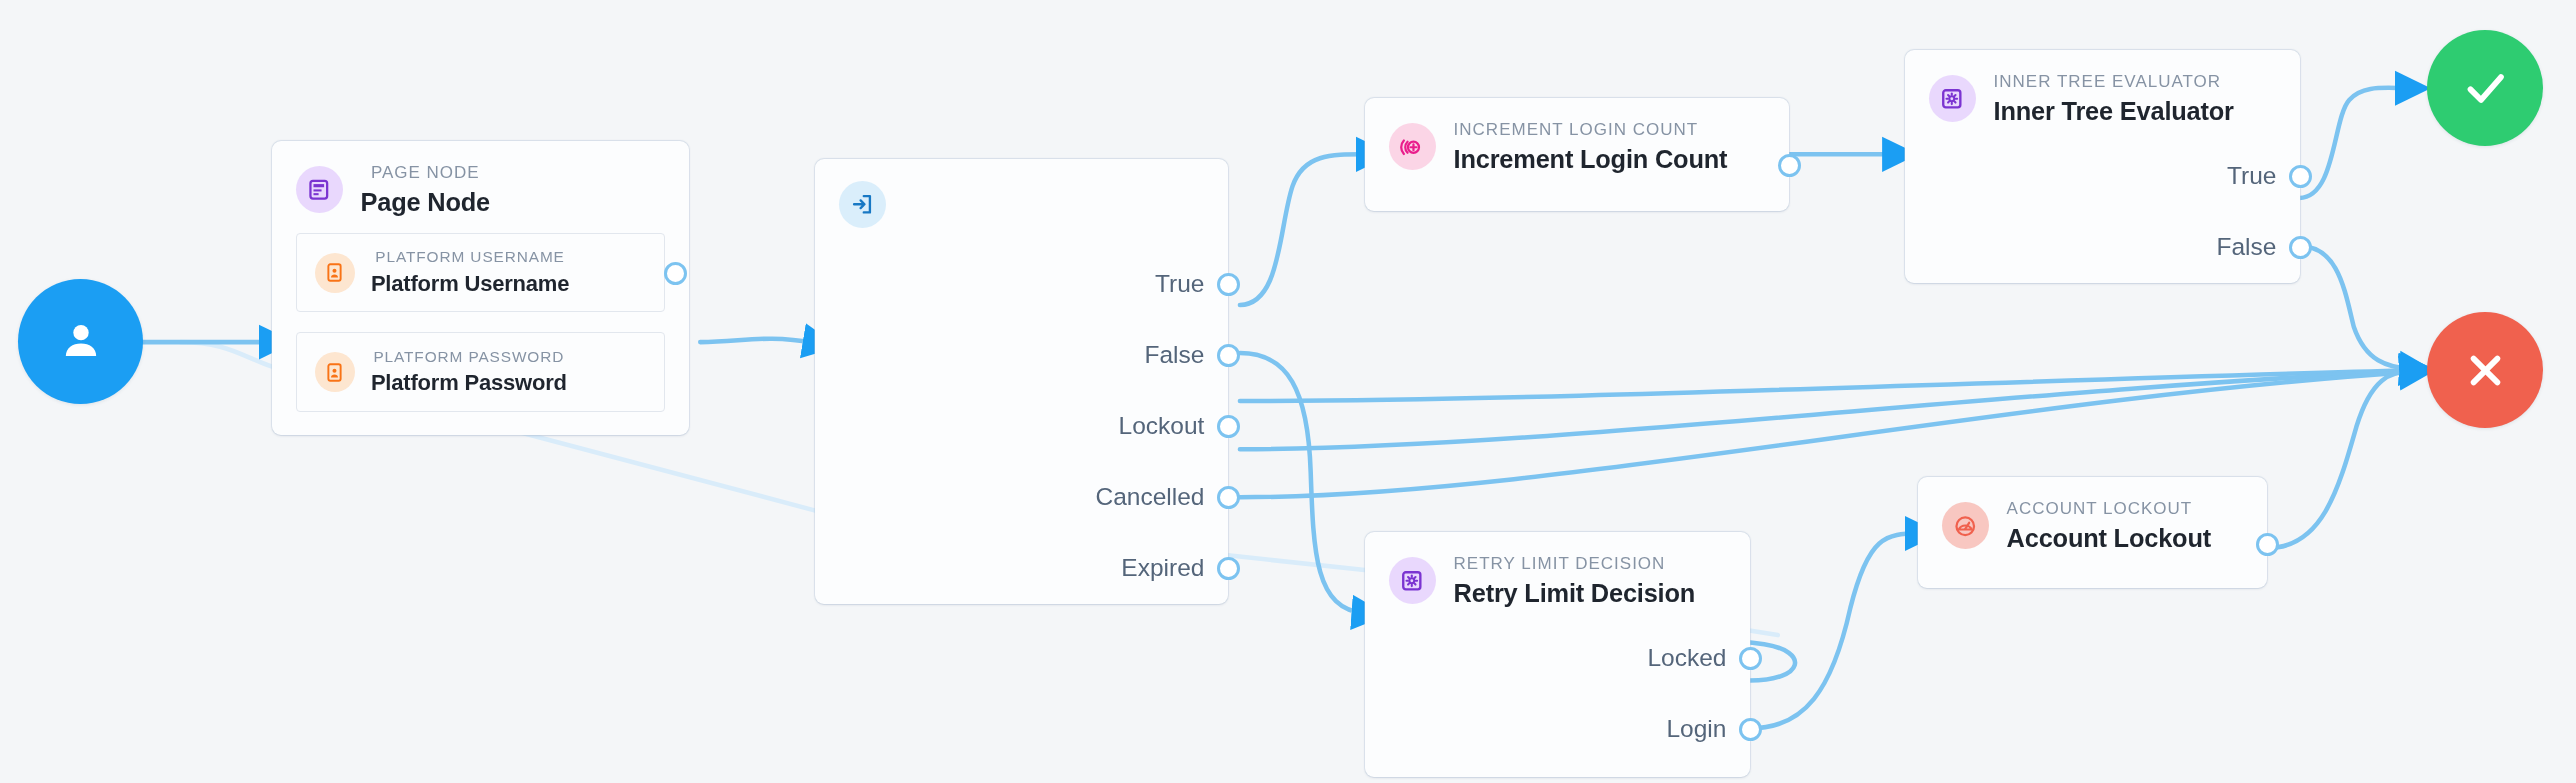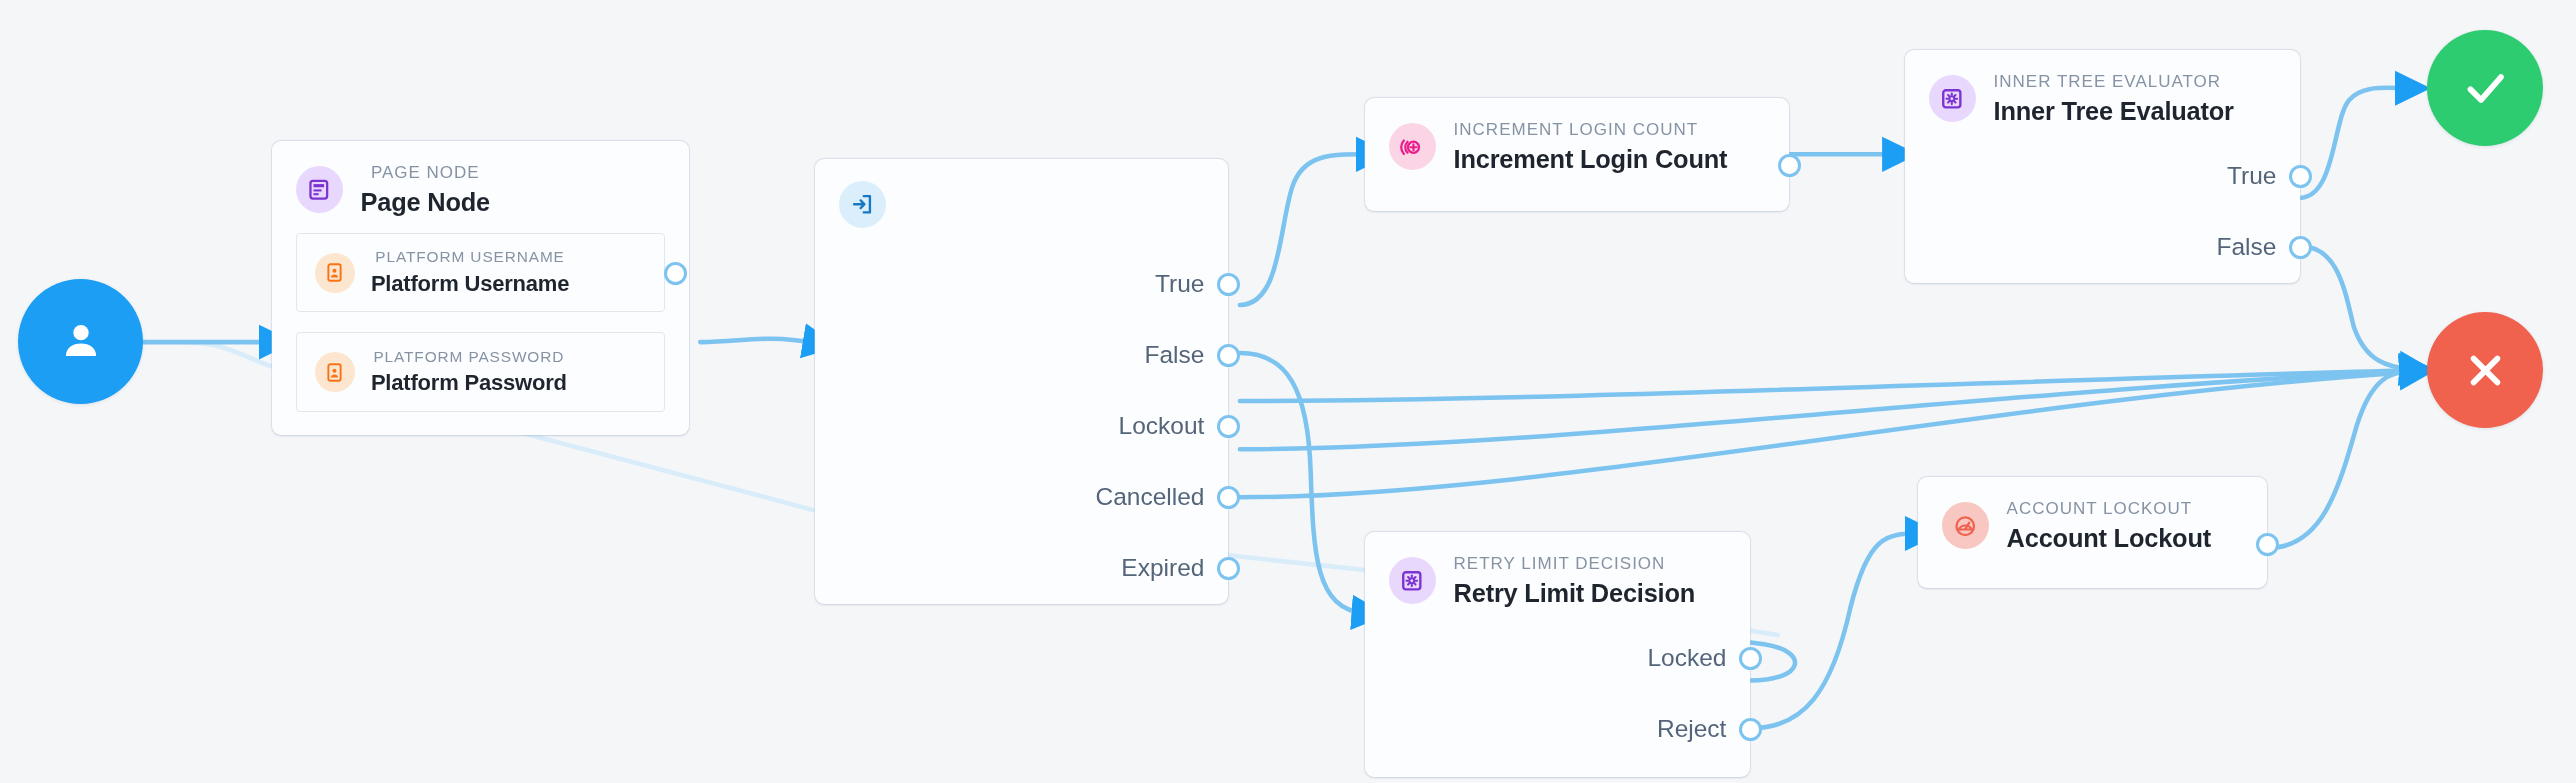--- a/index.html
+++ b/index.html
@@ -340,21 +340,21 @@
           <span class="kicker">RETRY LIMIT DECISION</span>
           <span class="title">Retry Limit Decision</span>
         </div>
       </div>
       <div class="outcomes" style="margin-top:11px;">
         <div class="outcome">
           <span class="outcome-label">Locked</span>
           <div class="port"></div>
         </div>
         <div class="outcome">
-          <span class="outcome-label">Reject</span>
+          <span class="outcome-label">Login</span>
           <div class="port"></div>
         </div>
       </div>
     </div>
   </div>
 
   <div class="node" style="left:1918px; top:477px; width:349px;">
     <div class="card" style="width:349px; height:111px;">
       <div class="card-head">
         <div class="badge" style="background:#f8c7c1;">

